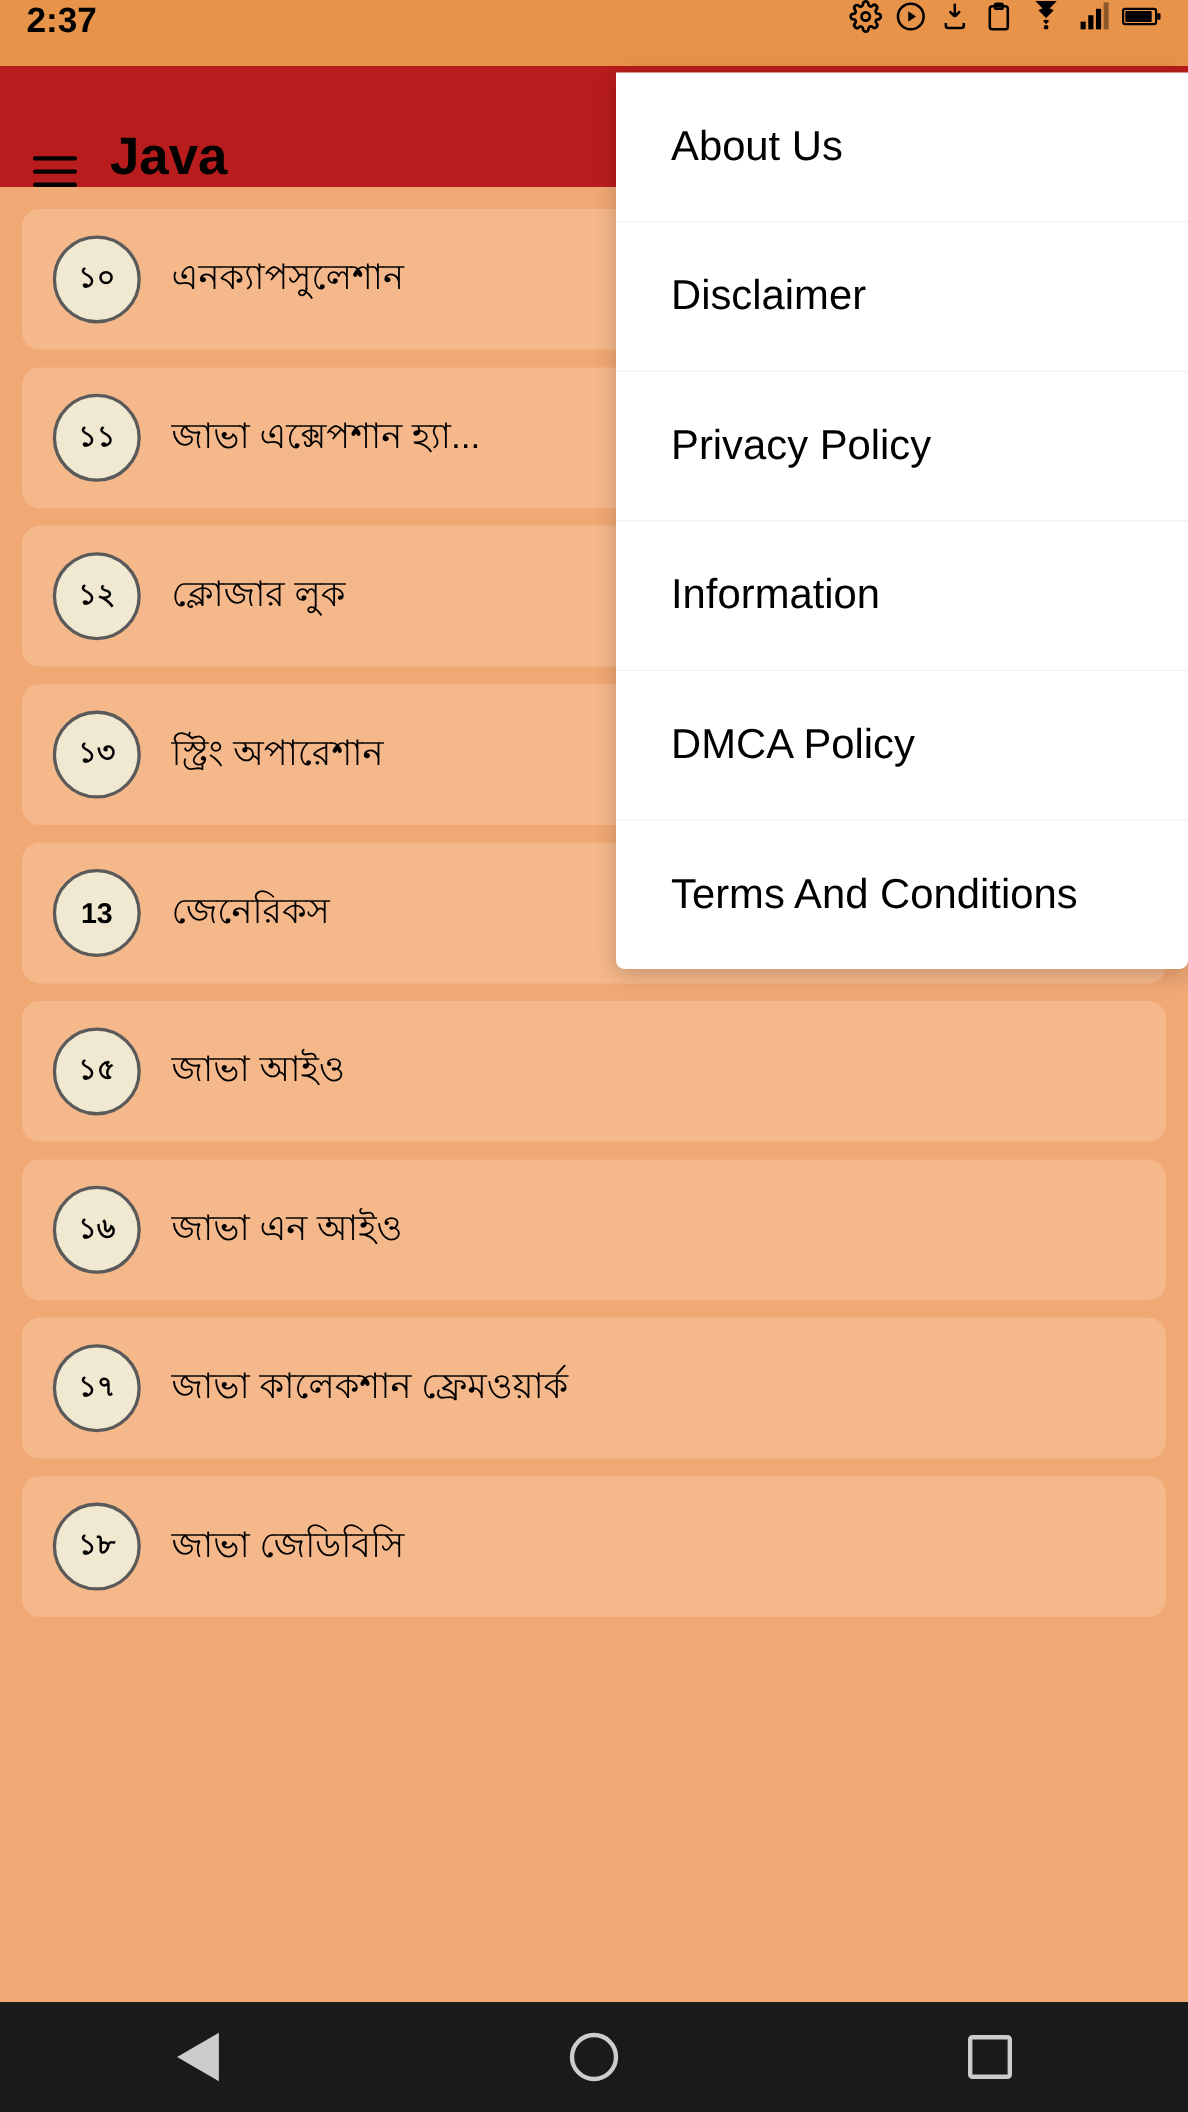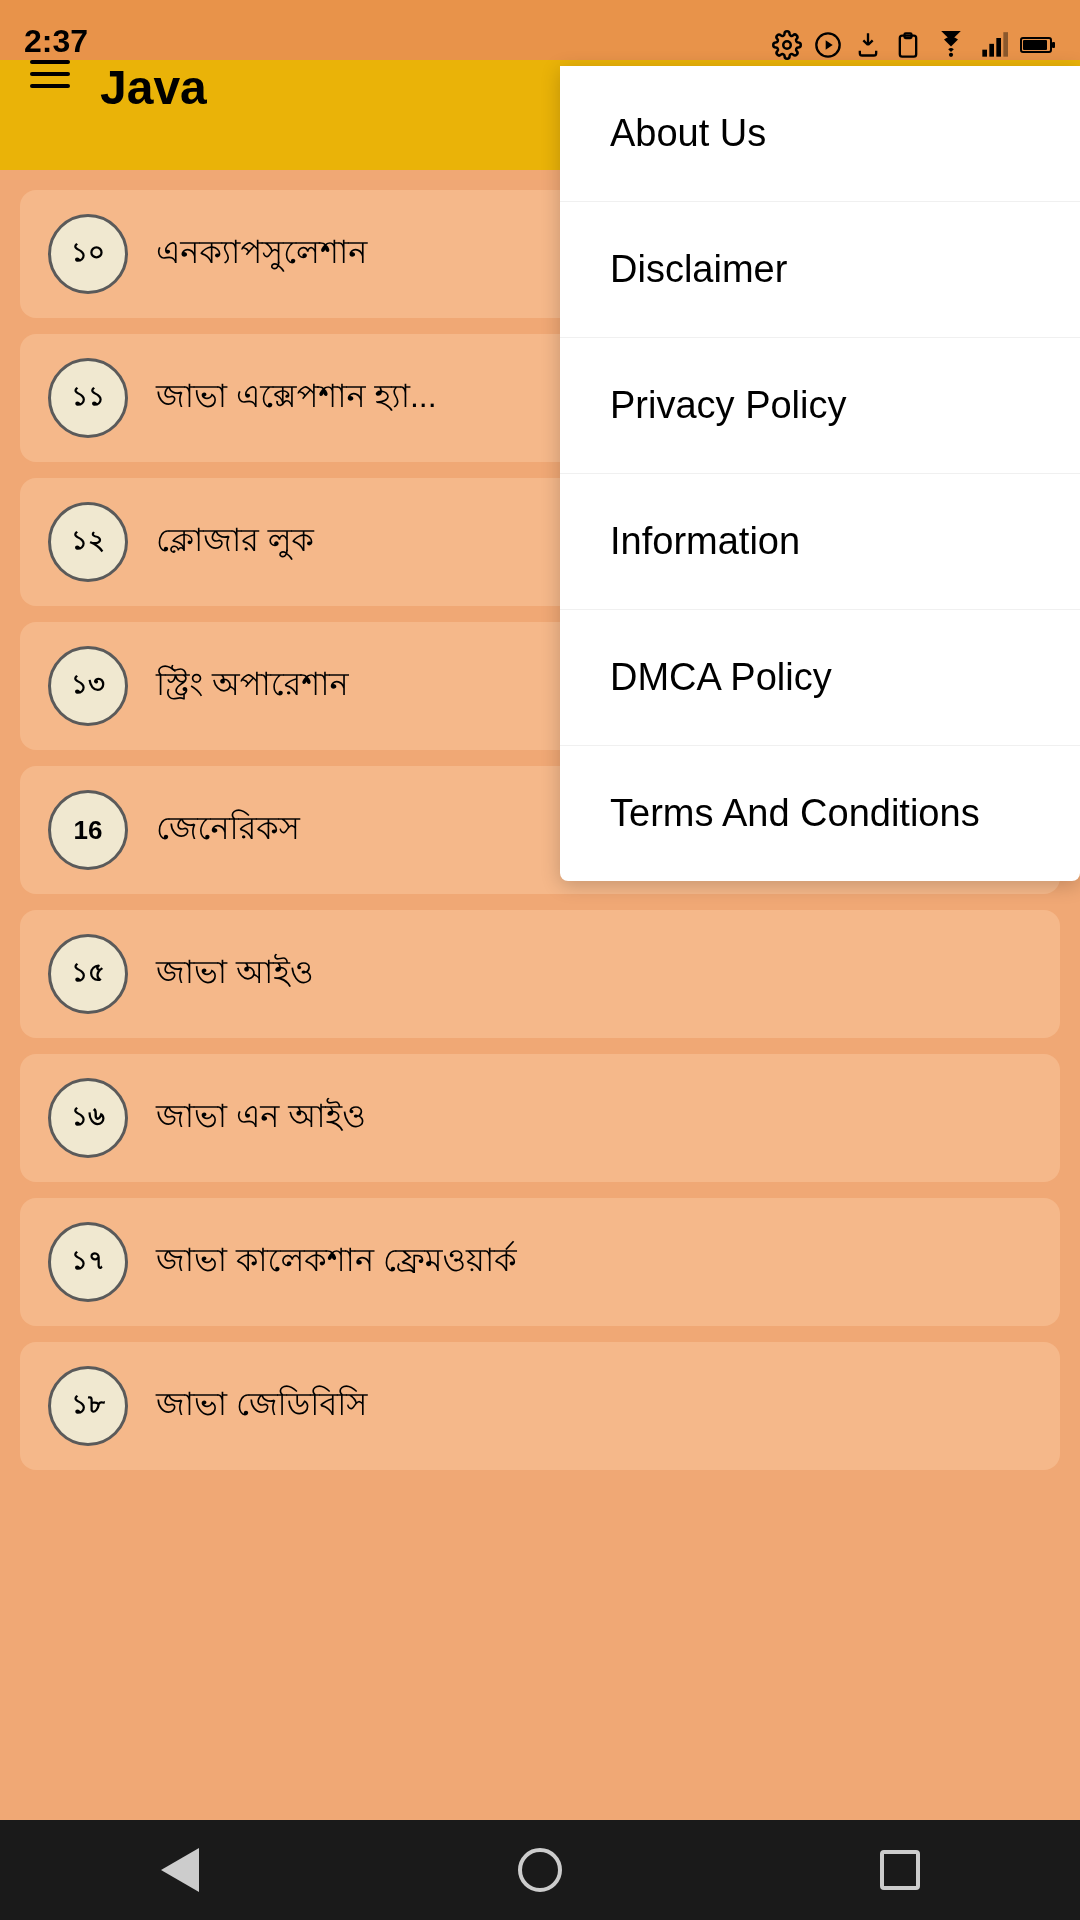--- a/index.html
+++ b/index.html
@@ -12,43 +12,43 @@
       font-family: 'Segoe UI', Arial, sans-serif;
       position: relative;
       overflow-x: hidden;
     }
 
     
     .status-bar {
       background-color: #e8934a;
       height: 60px;
       display: flex;
-      align-items: flex-end;
+      align-items: flex-start;
       justify-content: space-between;
       padding: 0 24px;
     }
 
     .status-time {
       font-size: 32px;
       font-weight: bold;
       color: #000;
     }
 
     .status-icons {
       display: flex;
       align-items: center;
       gap: 12px;
     }
 
     
     .app-bar {
-      background-color: #eab308;
+      background-color: #b91c1c;
       height: 110px;
       display: flex;
-      align-items: flex-start;
+      align-items: flex-end;
       padding: 0 30px;
       gap: 30px;
     }
 
     .hamburger-icon {
       display: flex;
       flex-direction: column;
       gap: 8px;
       cursor: pointer;
     }
@@ -263,21 +263,21 @@
     <div class="item-badge">১২</div>
     <span class="item-text">ক্লোজার লুক</span>
   </div>
 
   <div class="list-item">
     <div class="item-badge">১৩</div>
     <span class="item-text">স্ট্রিং অপারেশান</span>
   </div>
 
   <div class="list-item">
-    <div class="item-badge">16</div>
+    <div class="item-badge">13</div>
     <span class="item-text">জেনেরিকস</span>
   </div>
 
   <div class="list-item">
     <div class="item-badge">১৫</div>
     <span class="item-text">জাভা আইও</span>
   </div>
 
   <div class="list-item">
     <div class="item-badge">১৬</div>

